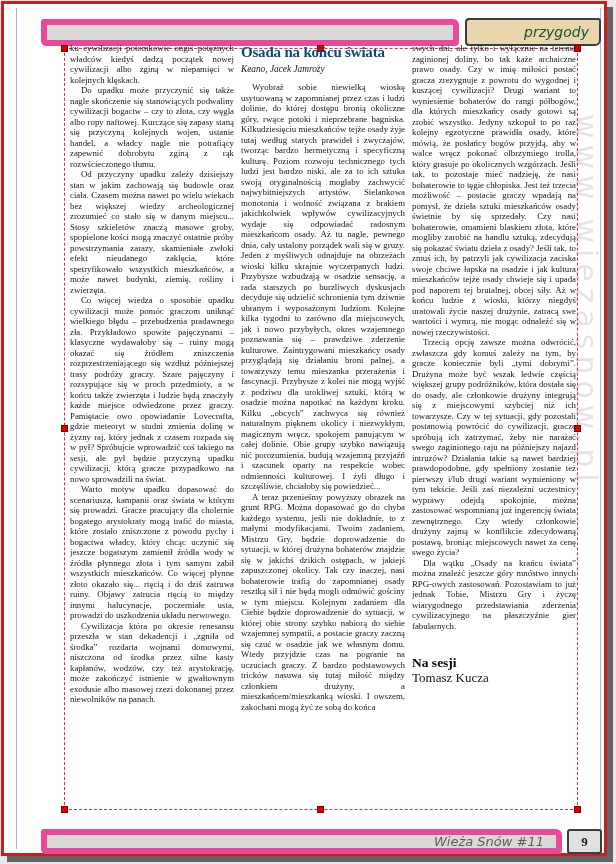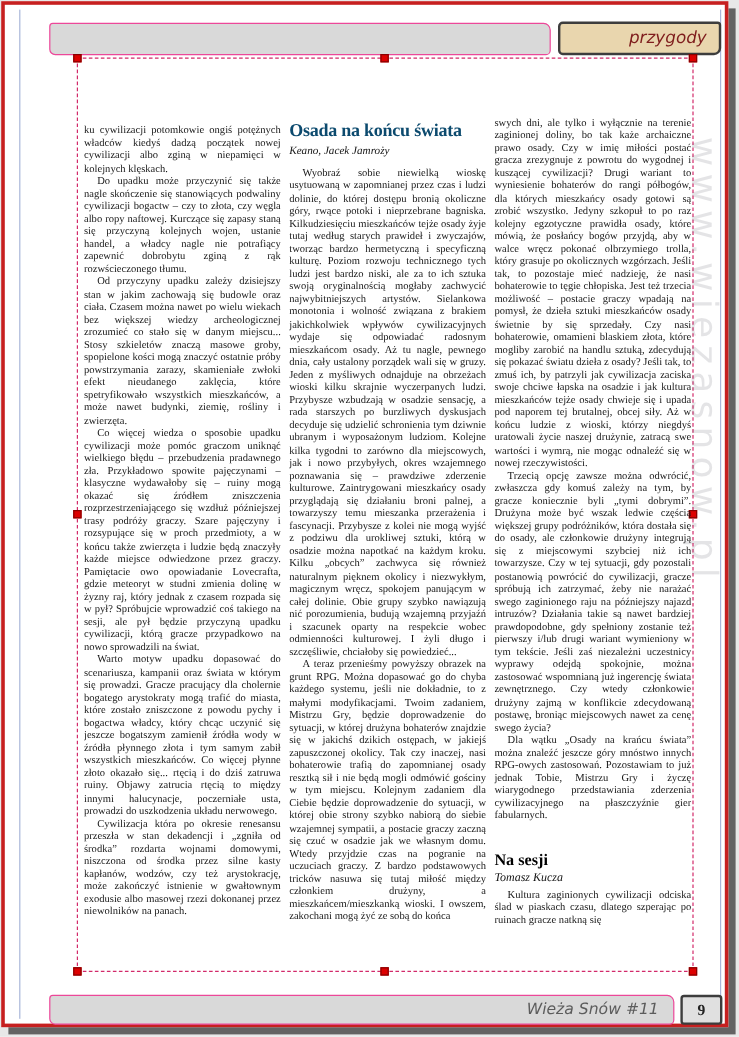--- a/index.html
+++ b/index.html
@@ -13,31 +13,31 @@
     box-sizing:border-box;background:#ffffff;
     border:3px solid #c62020;
     box-shadow:6px 6px 0 0 #636363;
   }
   .margin-guide{position:absolute;top:4px;bottom:4px;width:0;border-left:1px solid #a9b6d9;}
   .guide-left{left:12px;}
   .guide-right{left:596px;}
 
   
   .bar{
-    position:absolute;background:#d9d9d9;border:1px solid #ec4899;
+    position:absolute;background:#d9d9d9;border:6px solid #ec4899;
     box-sizing:border-box;border-radius:3px 6px 4px 5px;
   }
   .tan-box{
     position:absolute;background:#e9d6ae;border:2px solid #3d3d3d;
     box-sizing:border-box;border-radius:4px 3px 6px 4px;
     display:flex;align-items:center;justify-content:flex-end;padding-right:10px;
   }
   .edition-label{
     font-family:"DejaVu Sans","Liberation Sans",sans-serif;
-    font-style:italic;font-size:14px;color:#7f1d1d;
+    font-style:italic;font-size:14px;color:#14532d;
   }
   .footer-issue{
     font-family:"DejaVu Sans","Liberation Sans",sans-serif;
     font-style:italic;font-size:13px;color:#5c5c5c;
   }
   .page-num-box{
     position:absolute;background:#e0e0e0;border:2px solid #3d3d3d;box-sizing:border-box;
     display:flex;align-items:center;justify-content:center;border-radius:3px;
     font-weight:bold;font-size:13px;color:#222;
   }
@@ -47,38 +47,38 @@
     position:absolute;left:60px;top:44px;width:514px;height:762px;
     border:1px dashed #d22a6a;box-sizing:border-box;
   }
   .handle{position:absolute;width:7px;height:7px;background:#dd0000;border:1px solid #880000;box-sizing:border-box;}
   .h-tl{left:-4px;top:-4px;} .h-tm{left:calc(50% - 4px);top:-4px;} .h-tr{right:-4px;top:-4px;}
   .h-ml{left:-4px;top:calc(50% - 4px);} .h-mr{right:-4px;top:calc(50% - 4px);}
   .h-bl{left:-4px;bottom:-4px;} .h-bm{left:calc(50% - 4px);bottom:-4px;} .h-br{right:-4px;bottom:-4px;}
 
   
   .columns{
-    position:absolute;left:66px;top:52px;width:506px;height:756px;
-    display:flex;gap:7px;overflow:hidden;align-items:center;
+    position:absolute;left:66px;top:39px;width:506px;height:756px;
+    display:flex;gap:7px;overflow:hidden;
   }
   .col{width:164px;overflow:hidden;}
   .col p{
     margin:0;font-size:8.8px;line-height:10.5px;color:#161616;
     text-align:justify;hyphens:auto;-webkit-hyphens:auto;
   }
   .col p.indent{text-indent:11px;}
   .col h1.title{
     margin:1px 0 3px 0;font-size:15px;line-height:17px;font-weight:bold;color:#0c4a6e;
     letter-spacing:-0.2px;
   }
   .col h2.heading{
     margin:24px 0 2px 0;font-size:13.5px;line-height:15px;font-weight:bold;color:#000;
   }
   .col p.byline{font-style:italic;font-size:9.3px;line-height:11px;margin:0 0 7px 0;text-align:left;}
-  .col p.byline2{font-style:italic;font-size:10px;line-height:11px;margin:0 16px 3px 0;text-align:left;}
+  .col p.byline2{font-size:13px;line-height:11px;margin:0 16px 3px 0;text-align:left;}
 
   .watermark{
     position:absolute;top:110px;left:556px;width:44px;height:650px;
     font-family:"DejaVu Sans","Liberation Sans",sans-serif;
     font-size:30px;color:rgba(90,90,100,0.16);letter-spacing:6px;
     writing-mode:vertical-rl;text-orientation:mixed;
     pointer-events:none;z-index:6;white-space:nowrap;
   }
 </style>
 </head>
@@ -119,21 +119,20 @@
         <p class="byline">Keano, Jacek Jamroży</p>
         <p class="indent">Wyobraź sobie niewielką wioskę usytuowaną w zapomnianej przez czas i ludzi dolinie, do której dostępu bronią okoliczne góry, rwące potoki i nieprzebrane bagniska. Kilkudziesięciu mieszkańców tejże osady żyje tutaj według starych prawideł i zwyczajów, tworząc bardzo hermetyczną i specyficzną kulturę. Poziom rozwoju technicznego tych ludzi jest bardzo niski, ale za to ich sztuka swoją oryginalnością mogłaby zachwycić najwybitniejszych artystów. Sielankowa monotonia i wolność związana z brakiem jakichkolwiek wpływów cywilizacyjnych wydaje się odpowiadać radosnym mieszkańcom osady. Aż tu nagle, pewnego dnia, cały ustalony porządek wali się w gruzy. Jeden z myśliwych odnajduje na obrzeżach wioski kilku skrajnie wyczerpanych ludzi. Przybysze wzbudzają w osadzie sensację, a rada starszych po burzliwych dyskusjach decyduje się udzielić schronienia tym dziwnie ubranym i wyposażonym ludziom. Kolejne kilka tygodni to zarówno dla miejscowych, jak i nowo przybyłych, okres wzajemnego poznawania się – prawdziwe zderzenie kulturowe. Zaintrygowani mieszkańcy osady przyglądają się działaniu broni palnej, a towarzyszy temu mieszanka przerażenia i fascynacji. Przybysze z kolei nie mogą wyjść z podziwu dla urokliwej sztuki, którą w osadzie można napotkać na każdym kroku. Kilku „obcych” zachwyca się również naturalnym pięknem okolicy i niezwykłym, magicznym wręcz, spokojem panującym w całej dolinie. Obie grupy szybko nawiązują nić porozumienia, budują wzajemną przyjaźń i szacunek oparty na respekcie wobec odmienności kulturowej. I żyli długo i szczęśliwie, chciałoby się powiedzieć...</p>
         <p class="indent">A teraz przenieśmy powyższy obrazek na grunt RPG. Można dopasować go do chyba każdego systemu, jeśli nie dokładnie, to z małymi modyfikacjami. Twoim zadaniem, Mistrzu Gry, będzie doprowadzenie do sytuacji, w której drużyna bohaterów znajdzie się w jakichś dzikich ostępach, w jakiejś zapuszczonej okolicy. Tak czy inaczej, nasi bohaterowie trafią do zapomnianej osady resztką sił i nie będą mogli odmówić gościny w tym miejscu. Kolejnym zadaniem dla Ciebie będzie doprowadzenie do sytuacji, w której obie strony szybko nabiorą do siebie wzajemnej sympatii, a postacie graczy zaczną się czuć w osadzie jak we własnym domu. Wtedy przyjdzie czas na pogranie na uczuciach graczy. Z bardzo podstawowych tricków nasuwa się tutaj miłość między członkiem drużyny, a mieszkańcem/mieszkanką wioski. I owszem, zakochani mogą żyć ze sobą do końca</p>
       </div>
     <div class="col">
         <p class="noindent">swych dni, ale tylko i wyłącznie na terenie zaginionej doliny, bo tak każe archaiczne prawo osady. Czy w imię miłości postać gracza zrezygnuje z powrotu do wygodnej i kuszącej cywilizacji? Drugi wariant to wyniesienie bohaterów do rangi półbogów, dla których mieszkańcy osady gotowi są zrobić wszystko. Jedyny szkopuł to po raz kolejny egzotyczne prawidła osady, które mówią, że posłańcy bogów przyjdą, aby w walce wręcz pokonać olbrzymiego trolla, który grasuje po okolicznych wzgórzach. Jeśli tak, to pozostaje mieć nadzieję, że nasi bohaterowie to tęgie chłopiska. Jest też trzecia możliwość – postacie graczy wpadają na pomysł, że dzieła sztuki mieszkańców osady świetnie by się sprzedały. Czy nasi bohaterowie, omamieni blaskiem złota, które mogliby zarobić na handlu sztuką, zdecydują się pokazać światu dzieła z osady? Jeśli tak, to zmuś ich, by patrzyli jak cywilizacja zaciska swoje chciwe łapska na osadzie i jak kultura mieszkańców tejże osady chwieje się i upada pod naporem tej brutalnej, obcej siły. Aż w końcu ludzie z wioski, którzy niegdyś uratowali życie naszej drużynie, zatracą swe wartości i wymrą, nie mogąc odnaleźć się w nowej rzeczywistości.</p>
         <p class="indent">Trzecią opcję zawsze można odwrócić, zwłaszcza gdy komuś zależy na tym, by gracze koniecznie byli „tymi dobrymi”. Drużyna może być wszak ledwie częścią większej grupy podróżników, która dostała się do osady, ale członkowie drużyny integrują się z miejscowymi szybciej niż ich towarzysze. Czy w tej sytuacji, gdy pozostali postanowią powrócić do cywilizacji, gracze spróbują ich zatrzymać, żeby nie narażać swego zaginionego raju na późniejszy najazd intruzów? Działania takie są nawet bardziej prawdopodobne, gdy spełniony zostanie też pierwszy i/lub drugi wariant wymieniony w tym tekście. Jeśli zaś niezależni uczestnicy wyprawy odejdą spokojnie, można zastosować wspomnianą już ingerencję świata zewnętrznego. Czy wtedy członkowie drużyny zajmą w konflikcie zdecydowaną postawę, broniąc miejscowych nawet za cenę swego życia?</p>
         <p class="indent">Dla wątku „Osady na krańcu świata” można znaleźć jeszcze góry mnóstwo innych RPG-owych zastosowań. Pozostawiam to już jednak Tobie, Mistrzu Gry i życzę wiarygodnego przedstawiania zderzenia cywilizacyjnego na płaszczyźnie gier fabularnych.</p>
         <h2 class="heading">Na sesji</h2>
         <p class="byline2">Tomasz Kucza</p>
-        <p class="indent">Kultura zaginionych cywilizacji odciska ślad w piaskach czasu, dlatego szperając po ruinach gracze natkną się</p>
       </div>
   </div>
 
   <div class="watermark">www.wiezasnow.pl</div>
 
   <div class="bar" style="left:37px;top:825px;width:521px;height:25px;display:flex;align-items:center;justify-content:flex-end;padding-right:12px;">
     <span class="footer-issue">Wieża Snów #11</span>
   </div>
   <div class="page-num-box" style="left:563px;top:825px;width:35px;height:25px;">9</div>
 

